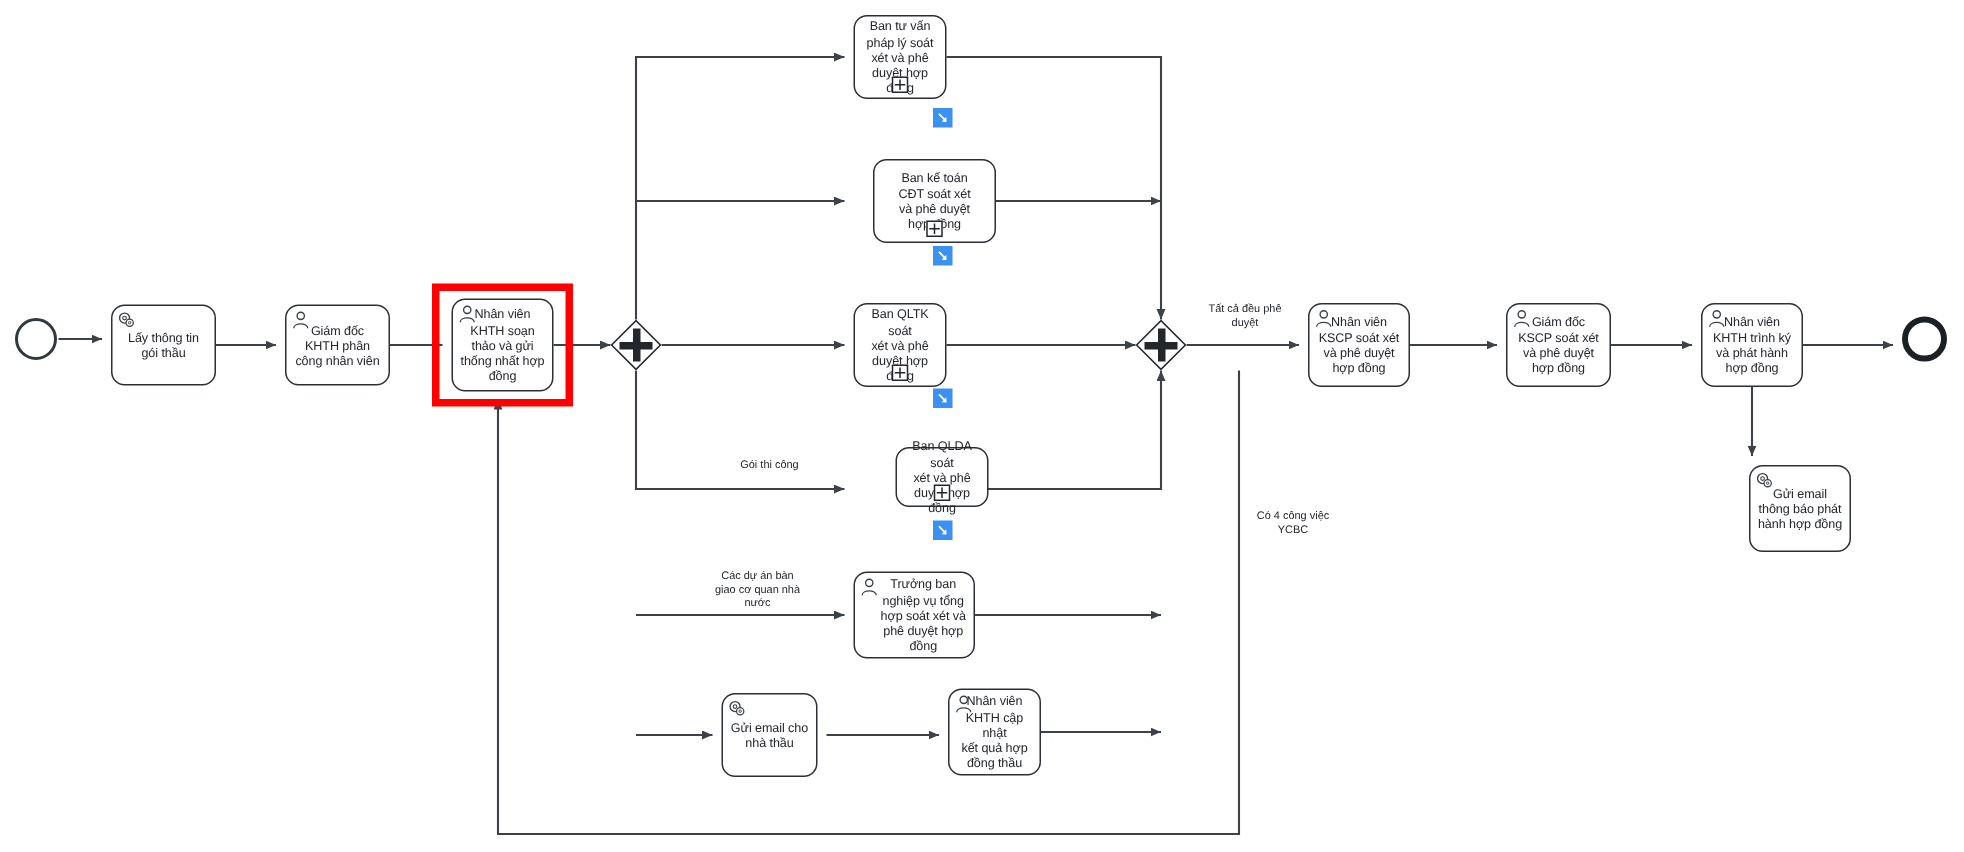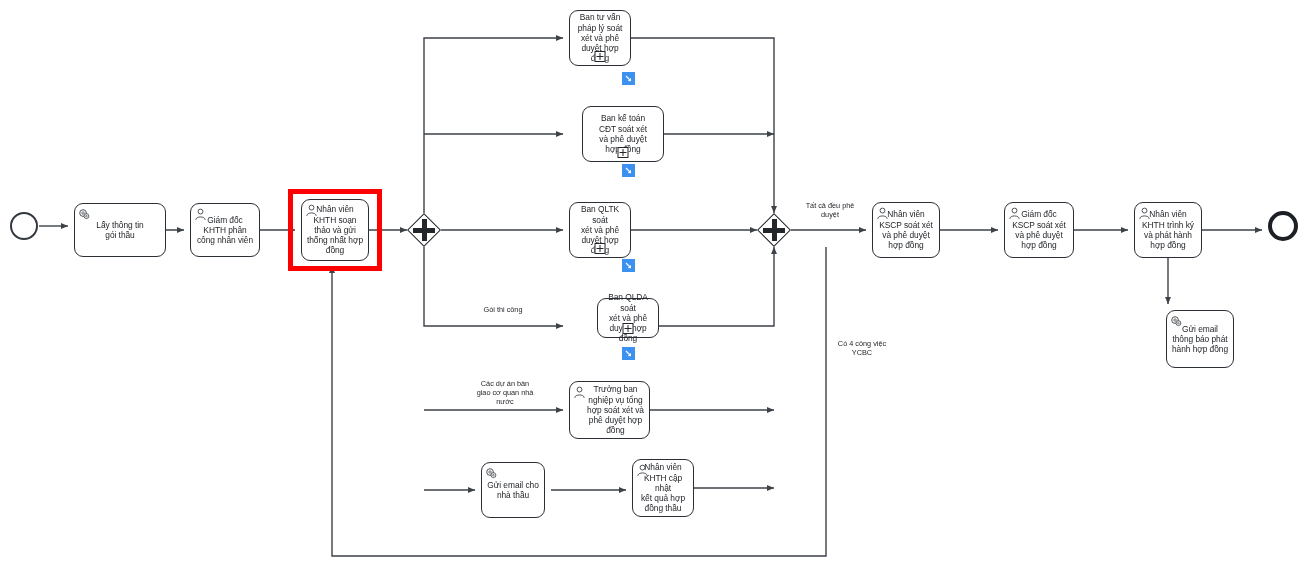--- a/index.html
+++ b/index.html
@@ -200,21 +200,21 @@
         <span class="plus-h"></span>
         <span class="plus-v"></span>
       </div>
       <div class="gateway" style="left: 757px; top: 213px;">
         <span class="diamond"></span>
         <span class="plus-h"></span>
         <span class="plus-v"></span>
       </div>
     </div>
   <div id="task-layer">
-      <div class="task" style="left: 74px; top: 203px; width: 92px; height: 54px;">
+      <div class="task" style="left: 74px; top: 203px; width: 70px; height: 54px;">
         <span class="task-icon"><svg viewBox="0 0 16 16" width="13" height="13">
             <circle cx="6.2" cy="6.2" r="4.1" fill="#ffffff" stroke="#3a3f46" stroke-width="1.1"></circle>
             <circle cx="6.2" cy="6.2" r="1.5" fill="#ffffff" stroke="#3a3f46" stroke-width="0.9"></circle>
             <circle cx="10.4" cy="10.0" r="3.0" fill="#ffffff" stroke="#3a3f46" stroke-width="1.0"></circle>
             <circle cx="10.4" cy="10.0" r="1.0" fill="#ffffff" stroke="#3a3f46" stroke-width="0.8"></circle>
           </svg></span>
         <span class="label">Lấy thông tin
 gói thầu</span>
       </div>
       <div class="task" style="left: 190px; top: 203px; width: 70px; height: 54px;">
@@ -360,21 +360,21 @@
         </svg>
       </div>
       <div class="drill-badge" style="left: 622px; top: 347px;">
         <svg viewBox="0 0 10 10" width="9" height="9">
           <path d="M2.2 2.2 L7.3 7.3" stroke="#ffffff" stroke-width="1.3" fill="none"></path>
           <path d="M7.8 8.1 L4.2 7.9 L7.6 4.3 z" fill="#ffffff"></path>
         </svg>
       </div>
     </div>
   <div id="label-layer">
-      <div class="flow-label" style="left: 463px; top: 305px; width: 80px;">Gói thi công</div>
+      <div class="flow-label" style="left: 473px; top: 305px; width: 80px;">Gói thi công</div>
       <div class="flow-label" style="left: 455px; top: 379px; width: 100px;">Các dự án bàn
 giao cơ quan nhà
 nước</div>
       <div class="flow-label" style="left: 790px; top: 201px; width: 80px;">Tất cả đều phê
 duyệt</div>
       <div class="flow-label" style="left: 822px; top: 339px; width: 80px;">Có 4 công việc
 YCBC</div>
     </div>
   <div id="highlight-layer">
       <div class="highlight" style="left: 288px; top: 189px; width: 94px; height: 82px; border-color: rgb(255, 0, 0);"></div>

